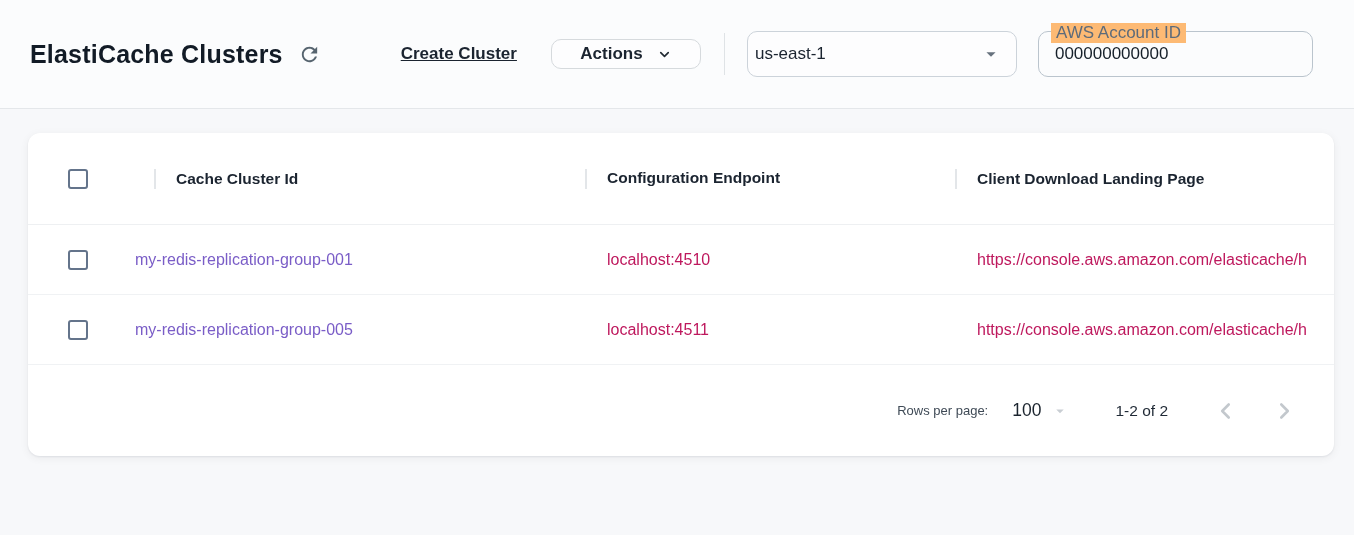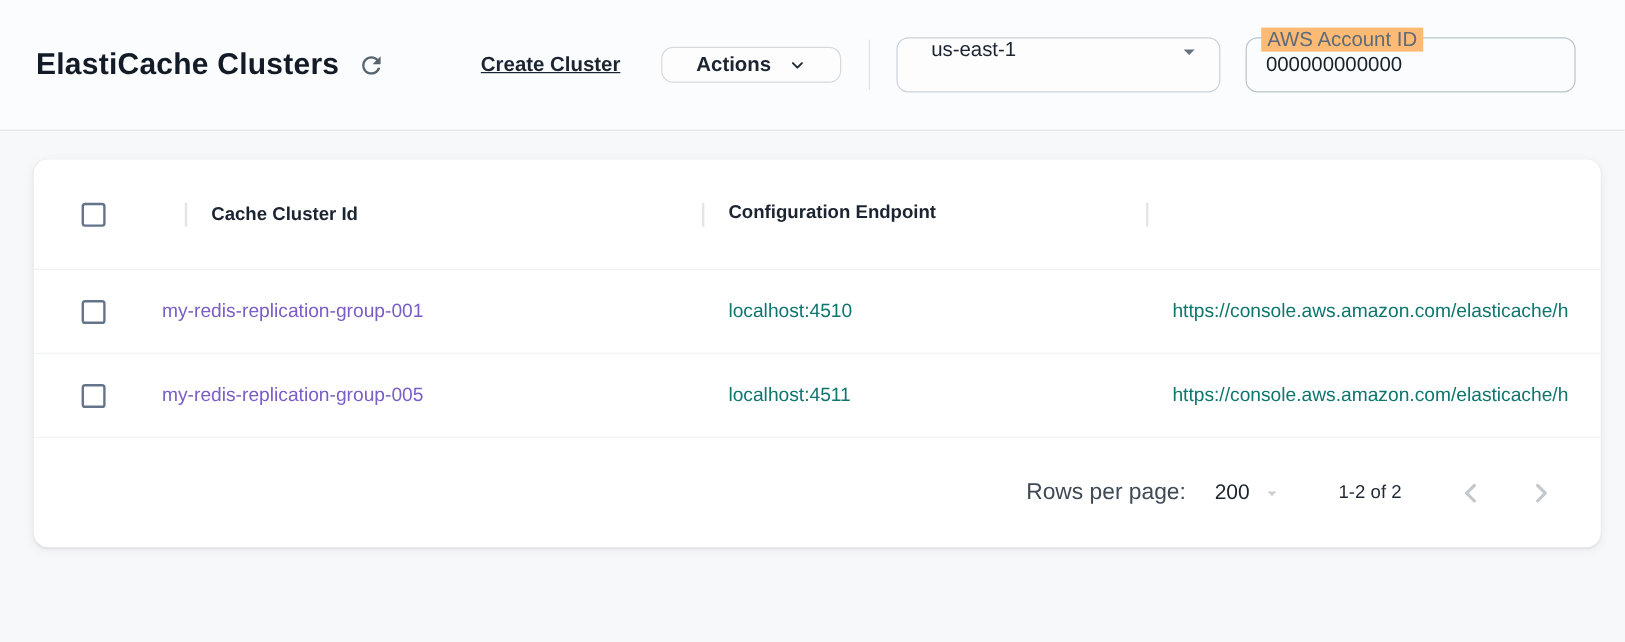--- a/index.html
+++ b/index.html
@@ -56,22 +56,22 @@
     margin-left: 23px;
     width: 1px; height: 42px;
     background: #dfe3e6;
   }
   .region-select {
     margin-left: 22px;
     width: 270px; height: 46px;
     background: #fdfdfe;
     border: 1px solid #ccd3da;
     border-radius: 10px;
-    display: flex; align-items: flex-start; justify-content: space-between;
-    padding: 0 14px 0 28px;
+    display: flex; align-items: center; justify-content: space-between;
+    padding: 0 14px 0 7px;
     font-size: 17px; color: #1b2430;
     cursor: pointer;
   }
   .account-field {
     margin-left: 21px;
     width: 275px; height: 46px;
     border: 1px solid #bac4cd;
     border-radius: 10px;
     position: relative;
     display: flex; align-items: center;
@@ -125,25 +125,25 @@
     cursor: pointer;
     flex: none;
   }
   .cluster-link {
     font-size: 16px; color: #7a5dc7;
     text-decoration: none;
     white-space: nowrap;
     cursor: pointer;
   }
   .cell-text {
-    font-size: 16px; color: #0f766e; white-space: nowrap;
+    font-size: 16px; color: #be185d; white-space: nowrap;
   }
 
   
-  .rpp-label { font-size: 19px; color: #3f4a56; }
+  .rpp-label { font-size: 13px; color: #3f4a56; }
   .rpp-select {
     display: flex; align-items: center;
     margin-left: 24px;
     cursor: pointer;
   }
   .rpp-value { font-size: 17.5px; color: #1b242e; }
   .rpp-caret { margin-left: 10px; color: #c9ced3; }
   .range-label { font-size: 15.5px; color: #1f2935; margin-left: 46px; }
   .pager-btn {
     background: none; border: none;
@@ -206,20 +206,21 @@
     <div class="cell-1">
       <span class="col-sep"></span>
       <span class="head-label">Cache Cluster Id</span>
     </div>
     <div class="cell-2">
       <span class="col-sep"></span>
       <span class="head-label">Configuration Endpoint</span>
     </div>
     <div class="cell-3">
       <span class="col-sep"></span>
+      <span class="head-label">Client Download Landing Page</span>
     </div>
   </div>
 
   <div class="t-row t-body-row">
     <div class="cell-check">
       <div class="checkbox"></div>
     </div>
     <div class="cell-1 body-pad">
       <a class="cluster-link">my-redis-replication-group-001</a>
     </div>
@@ -242,21 +243,21 @@
       <span class="cell-text">localhost:4511</span>
     </div>
     <div class="cell-3 body-pad">
       <span class="cell-text">https://console.aws.amazon.com/elasticache/h</span>
     </div>
   </div>
 
   <div class="t-foot">
     <span class="rpp-label">Rows per page:</span>
     <div class="rpp-select">
-      <span class="rpp-value">200</span>
+      <span class="rpp-value">100</span>
       <span class="rpp-caret" style="display:flex;">
         <svg width="18" height="18" viewBox="0 0 24 24" fill="currentColor">
             <path d="M7 10l5 5 5-5z"></path>
           </svg>
       </span>
     </div>
     <span class="range-label">1-2 of 2</span>
     <button class="pager-btn pager-prev">
       <span style="display:flex;">
         <svg width="26" height="26" viewBox="0 0 24 24" fill="none" stroke="currentColor" stroke-width="2.4" stroke-linecap="round" stroke-linejoin="round">

